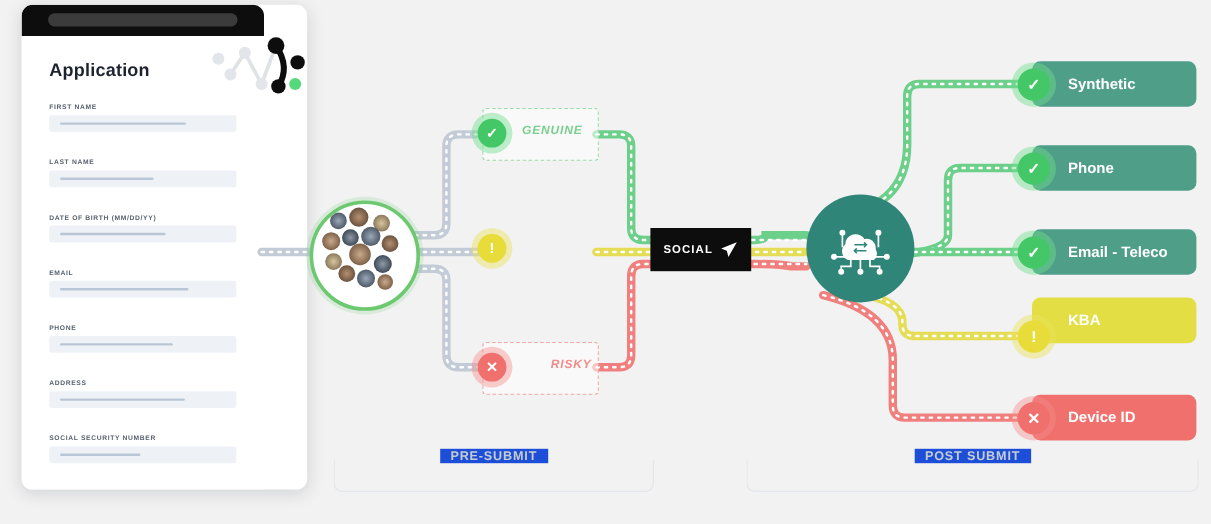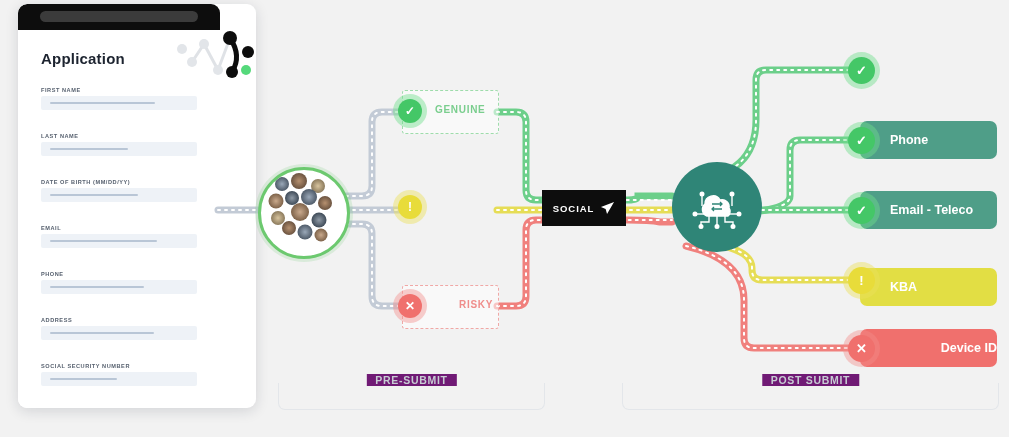--- a/index.html
+++ b/index.html
@@ -77,20 +77,21 @@
   .statbox{
     position:absolute;width:95px;height:42px;border-radius:3px;
     background:rgba(255,255,255,.55);
   }
   .statbox.genuine{left:402px;top:90px;border:1.4px dashed #9edcab;}
   .statbox.neutral{left:402px;top:186px;border:1.4px dashed #e6dc79;}
   .statbox.risky{left:402px;top:285px;border:1.4px dashed #f0a8a6;}
   .stat-label{
     position:absolute;left:32px;top:13px;font-size:10px;font-weight:bold;
     letter-spacing:.7px;
+    font-style:italic;
   }
   .genuine .stat-label{color:#7ace8e;}
   .neutral .stat-label{color:#e0d55f;}
   .risky .stat-label{color:#ef8d8b;margin-left:24px;}
 
   .statbadge{width:24px;height:24px;font-size:12px;}
   .bg-green{background:#44c767;box-shadow:0 0 0 5px rgba(110,221,140,.45);}
   .bg-yellow{background:#e8dc3a;box-shadow:0 0 0 5px rgba(235,224,90,.45);}
   .bg-red{background:#f0706d;box-shadow:0 0 0 5px rgba(242,140,138,.42);}
 
@@ -112,33 +113,33 @@
   
   .chip{
     position:absolute;left:860px;height:38px;width:137px;border-radius:7px;
     display:flex;align-items:center;
     color:#fff;font-size:12.5px;font-weight:bold;
     z-index:5;
   }
   .chip span.txt{margin-left:30px;}
   .chip.teal{background:#4f9e88;}
   .chip.yellow{background:#e2de44;}
-  .chip.red{background:#f0706d;justify-content:flex-end;}
+  .chip.red{background:#f0706d;}
   .chip-badge{
     position:absolute;left:-14px;top:5px;width:27px;height:27px;font-size:13px;
   }
 
   
   .bracket{
     position:absolute;height:26px;border:1.6px solid #e3e6ea;border-top:none;
     border-radius:0 0 7px 7px;
   }
   .bracket .btxt{
     position:absolute;top:-9px;left:50%;transform:translateX(-50%);
-    background:#701a75;padding:0 9px;
+    background:#1d4ed8;padding:0 9px;
     font-size:10.5px;font-weight:bold;letter-spacing:.7px;color:#c7ccd3;
     white-space:nowrap;
   }
   .bracket.pre{left:278px;top:383px;width:265px;}
   .bracket.post{left:622px;top:383px;width:375px;text-decoration:underline;}
 </style>
 </head>
 <body>
 
 <div id="stage">
@@ -323,33 +324,36 @@
         <path d="M34,30 H46"></path>
           <circle cx="48" cy="30" r="1.8" fill="#fff"></circle>
       </g>
       <g stroke="#2f8577" stroke-width="1.3" fill="none">
         <path d="M21,20 H31 M29,18 L31,20 L29,22"></path>
         <path d="M31,25 H21 M23,23 L21,25 L23,27"></path>
       </g>
     </svg>
   </div>
 
+  <div class="chip teal" style="top:51px">
+    <span class="txt">Synthetic</span>
+  </div>
   <div class="badge chip-badge bg-green" style="left:848px;top:57px;z-index:6">✓</div>
 
   <div class="chip teal" style="top:121px">
     <span class="txt">Phone</span>
   </div>
   <div class="badge chip-badge bg-green" style="left:848px;top:127px;z-index:6">✓</div>
 
   <div class="chip teal" style="top:191px">
     <span class="txt">Email - Teleco</span>
   </div>
   <div class="badge chip-badge bg-green" style="left:848px;top:197px;z-index:6">✓</div>
 
-  <div class="chip yellow" style="top:268px">
+  <div class="chip yellow" style="top:248px">
     <span class="txt">KBA</span>
   </div>
   <div class="badge chip-badge bg-yellow" style="left:848px;top:267px;z-index:6">!</div>
 
   <div class="chip red" style="top:329px">
     <span class="txt">Device ID</span>
   </div>
   <div class="badge chip-badge bg-red" style="left:848px;top:335px;z-index:6">✕</div>
 
   <div class="bracket pre">

